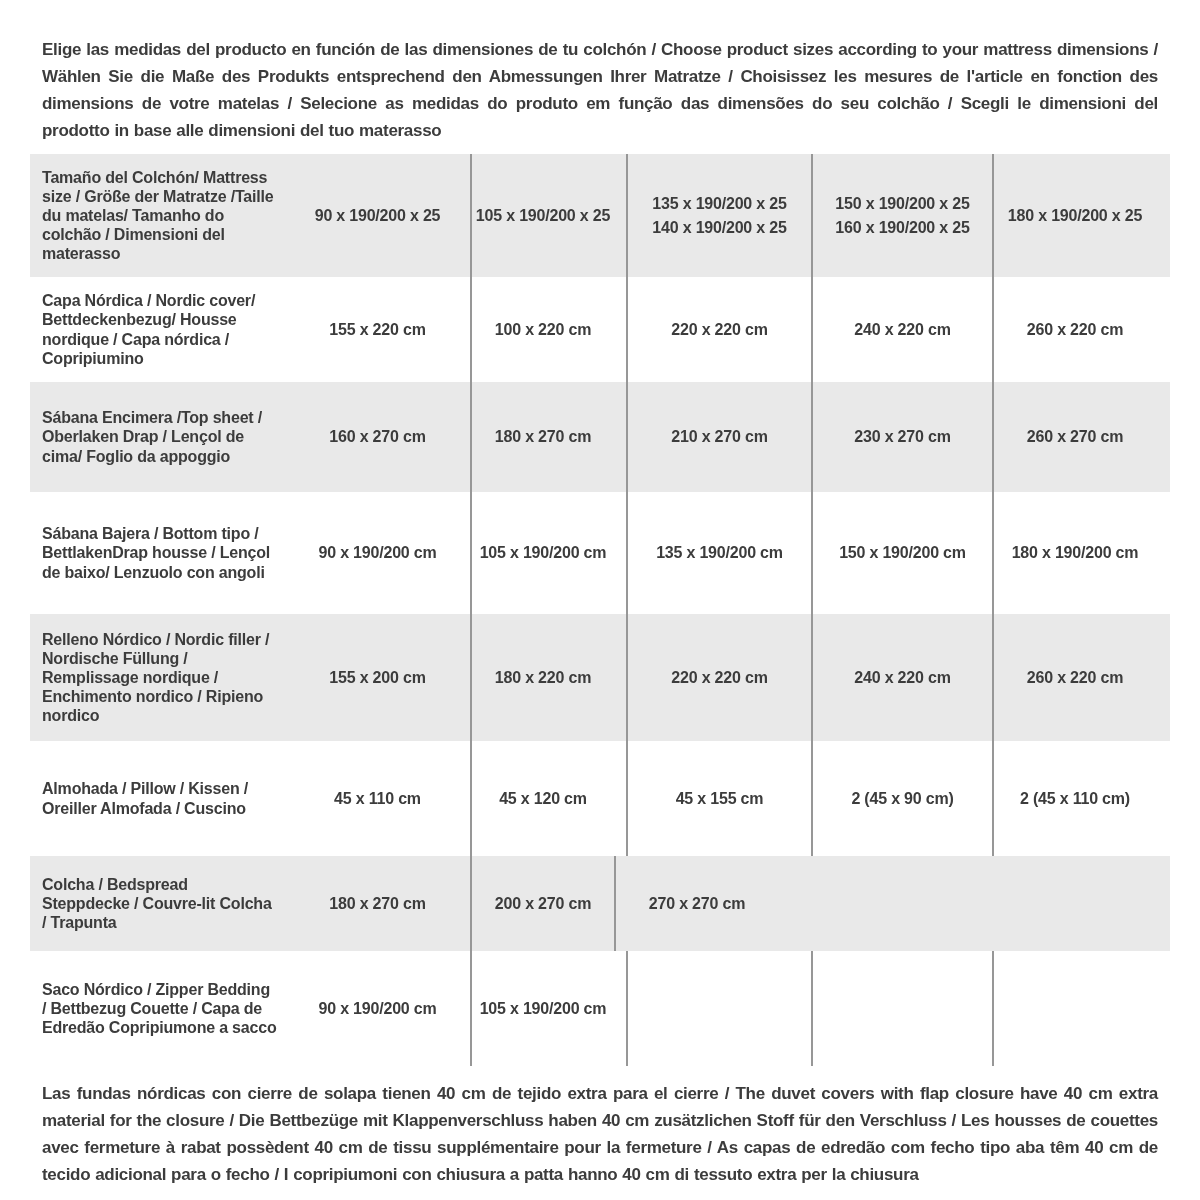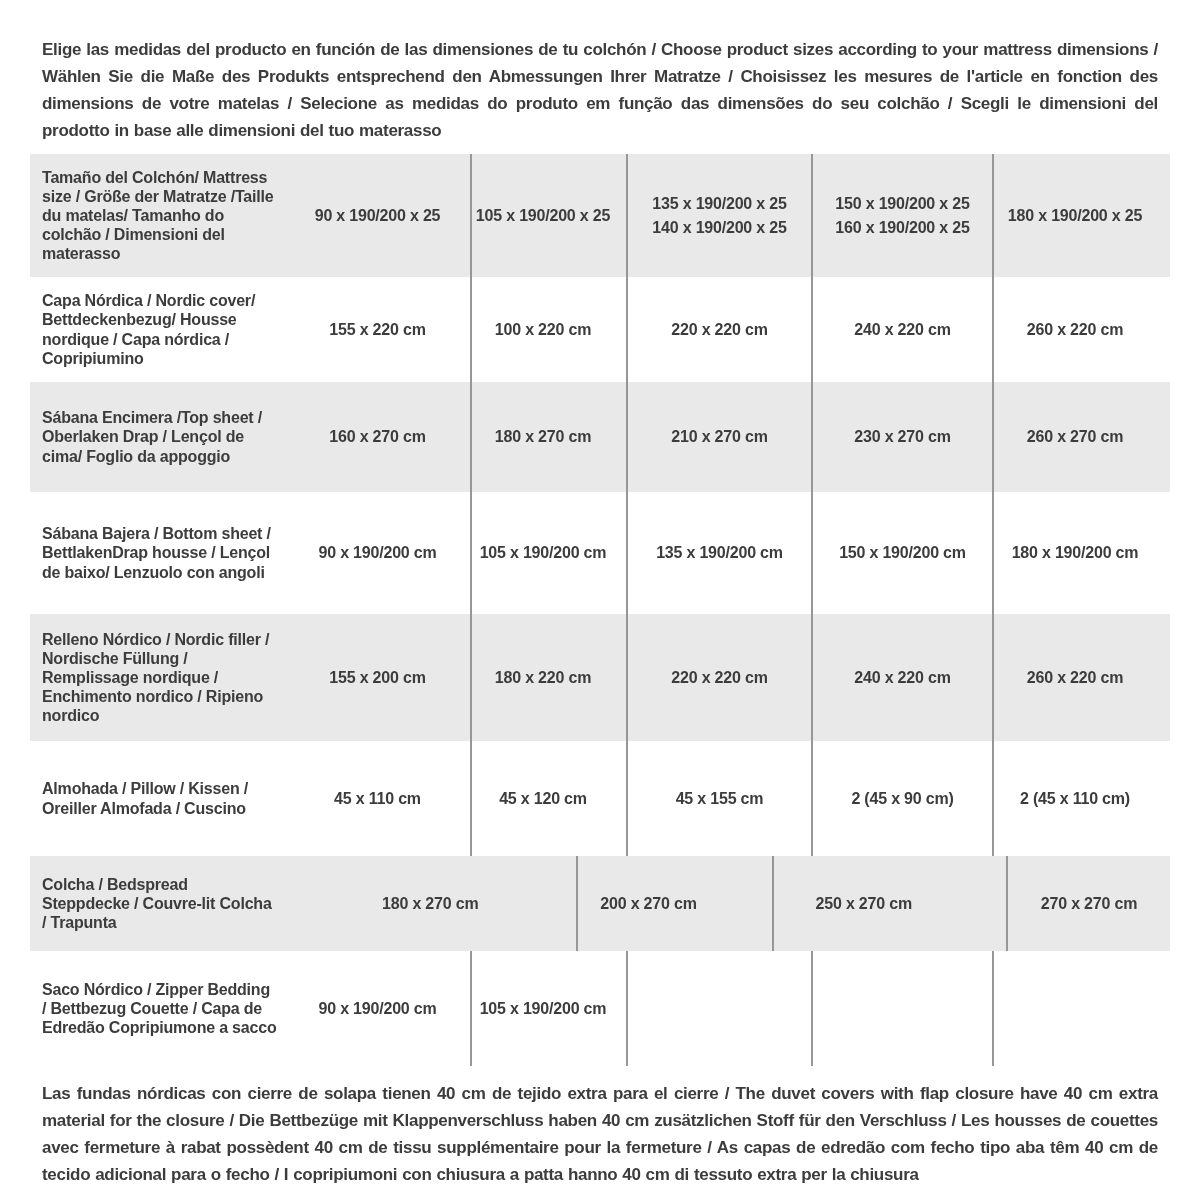--- a/index.html
+++ b/index.html
@@ -54,21 +54,21 @@
   .c3 { width:181px; }
   .c4 { width:164px; }
   .c1, .c2, .c3, .c4 { border-left:2px solid #979797; }
 
   .r0 { min-height:123px; }
   .r1 { min-height:105px; }
   .r2 { min-height:110px; }
   .r3 { min-height:122px; }
   .r4 { min-height:127px; }
   .r5 { min-height:115px; }
-  .r6 { min-height:95px;justify-content:space-between;  }
+  .r6 { min-height:95px;  }
   .r7 { min-height:115px; }
 
   .footnote { margin-top:14px; }
 </style>
 </head>
 <body>
 
 <div class="page">
 
   <div class="para">Elige las medidas del producto en función de las dimensiones de tu colchón / Choose product sizes according to your mattress dimensions / Wählen Sie die Maße des Produkts entsprechend den Abmessungen Ihrer Matratze / Choisissez les mesures de l'article en fonction des dimensions de votre matelas / Selecione as medidas do produto em função das dimensões do seu colchão / Scegli le dimensioni del prodotto in base alle dimensioni del tuo materasso</div>
@@ -131,21 +131,21 @@
       </div>
       <div class="cell c3">
         <div>230 x 270 cm</div>
       </div>
       <div class="cell c4">
         <div>260 x 270 cm</div>
       </div>
     </div>
 
     <div class="trow r3">
-      <div class="cell clabel">Sábana Bajera / Bottom sheet / BettlakenDrap housse / Lençol de baixo/ Lenzuolo con angoli</div>
+      <div class="cell clabel">Sábana Bajera / Bottom tipo / BettlakenDrap housse / Lençol de baixo/ Lenzuolo con angoli</div>
       <div class="cell c0">
         <div>90 x 190/200 cm</div>
       </div>
       <div class="cell c1">
         <div>105 x 190/200 cm</div>
       </div>
       <div class="cell c2">
         <div>135 x 190/200 cm</div>
       </div>
       <div class="cell c3">
@@ -195,23 +195,20 @@
     </div>
 
     <div class="trow shaded r6">
       <div class="cell clabel">Colcha / Bedspread Steppdecke / Couvre-lit Colcha / Trapunta</div>
       <div class="cell c0">
         <div>180 x 270 cm</div>
       </div>
       <div class="cell c1">
         <div>200 x 270 cm</div>
       </div>
-      <div class="cell c3">
-        <div>250 x 270 cm</div>
-      </div>
       <div class="cell c4">
         <div>270 x 270 cm</div>
       </div>
     </div>
 
     <div class="trow r7">
       <div class="cell clabel">Saco Nórdico / Zipper Bedding / Bettbezug Couette  / Capa de Edredão Copripiumone a sacco</div>
       <div class="cell c0">
         <div>90 x 190/200 cm</div>
       </div>

